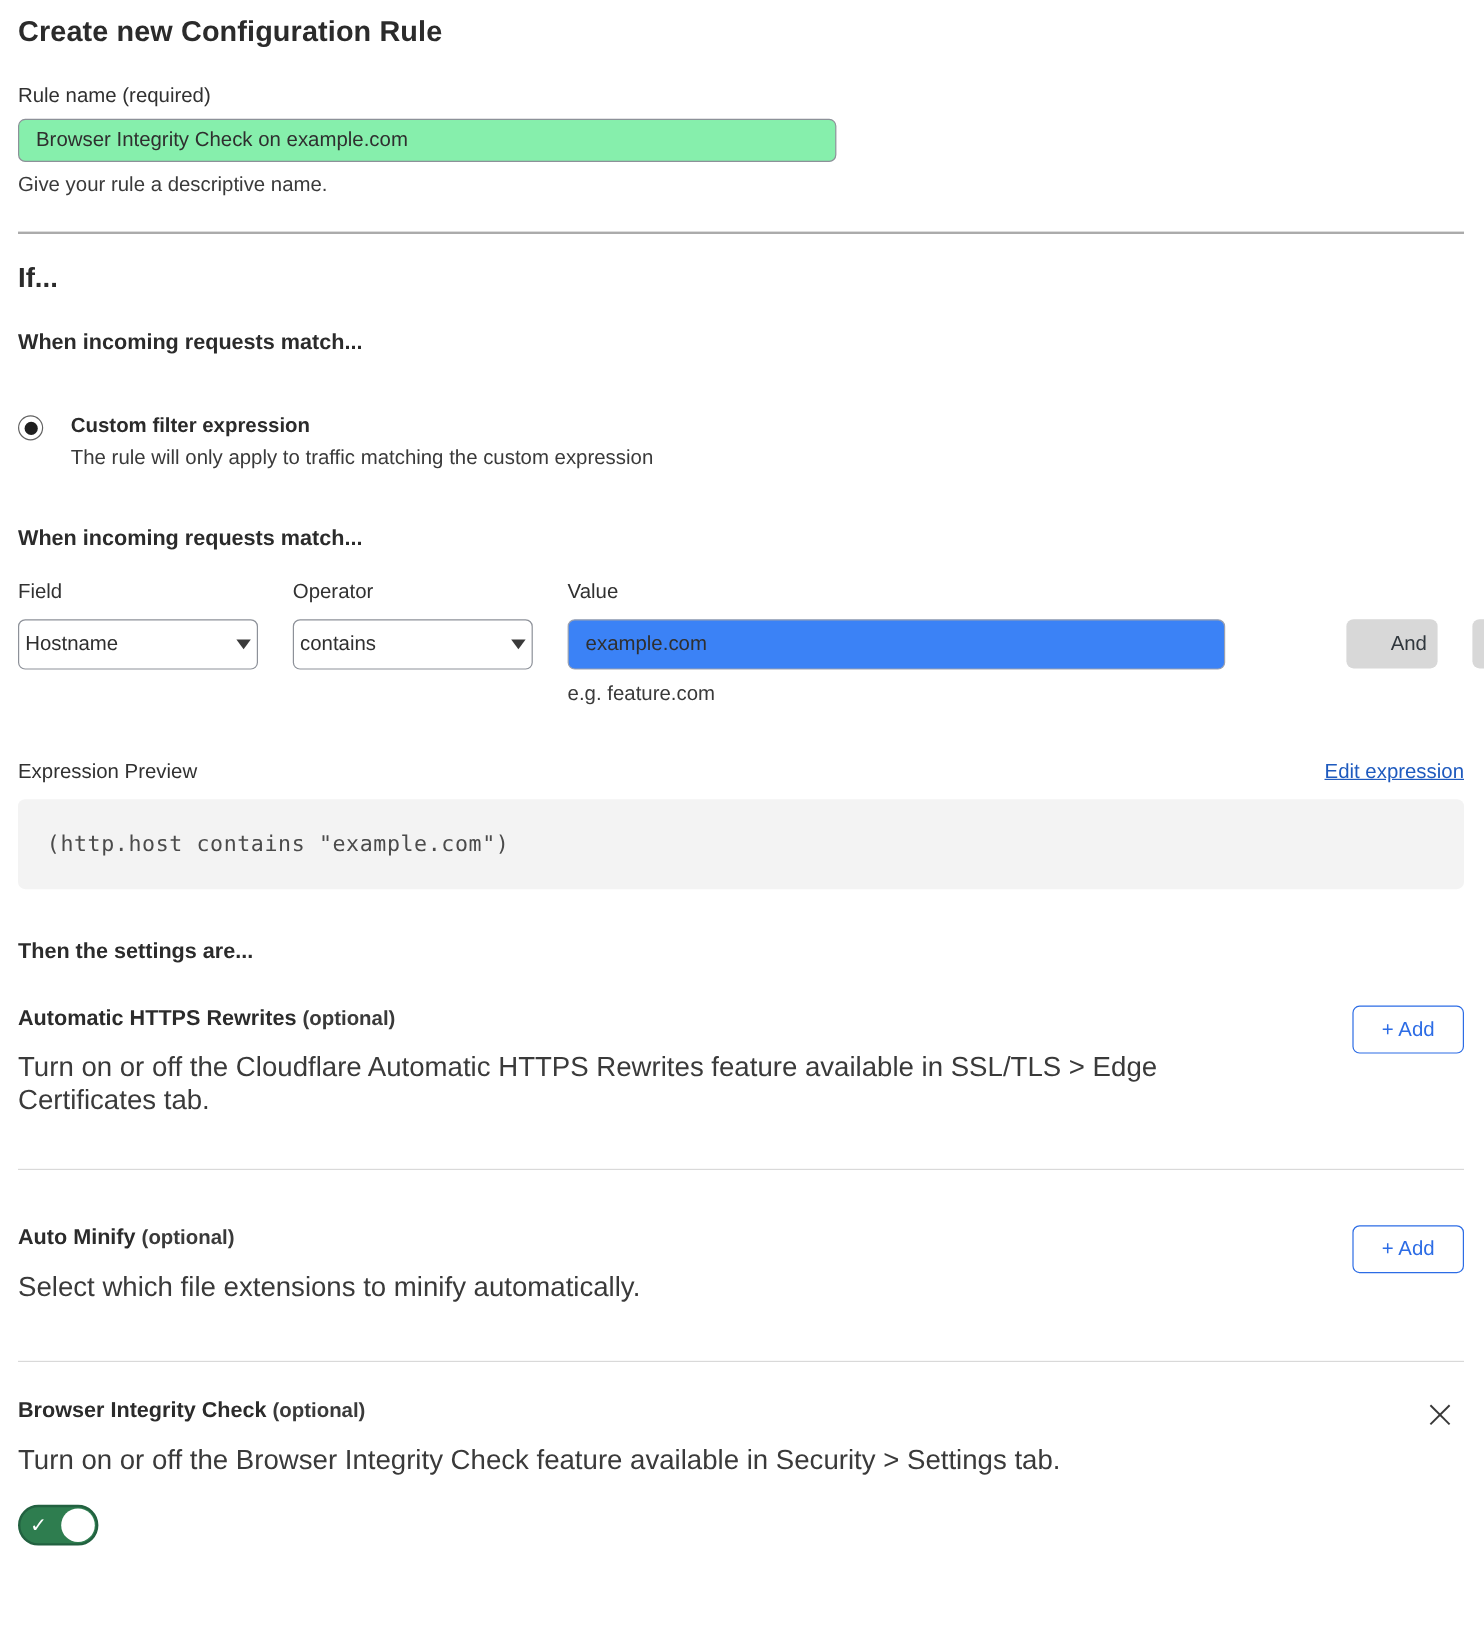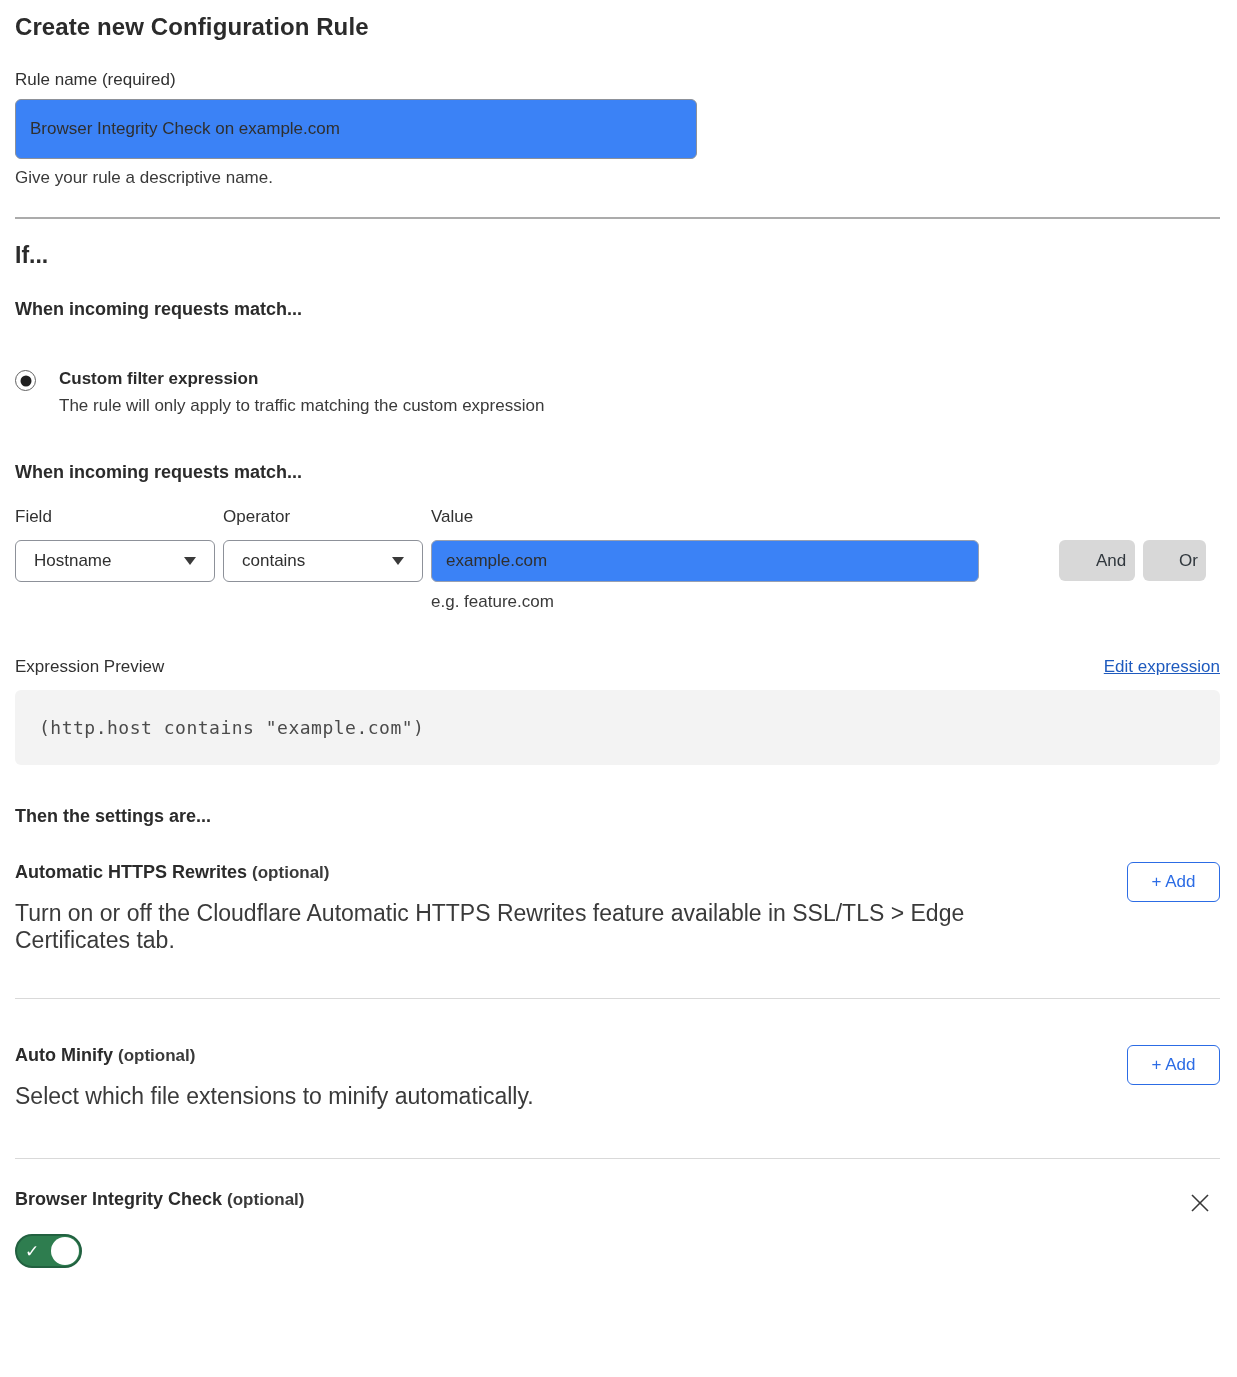--- a/index.html
+++ b/index.html
@@ -18,28 +18,28 @@
     font-weight: 700;
     color: #2b2b2b;
     letter-spacing: 0.1px;
   }
   .field-label {
     margin-top: 29px;
     font-size: 17px;
   }
   .text-input {
     display: block;
-    height: 60px;
+    height: 36px;
     border: 1px solid #8d9199;
     border-radius: 6px;
     padding: 0 14px;
     font-size: 17px;
     font-family: "Liberation Sans", "DejaVu Sans", sans-serif;
     color: #2f2f2f;
-    background: #3b82f6;
+    background: #86efac;
     outline: none;
   }
   .rule-name-input {
     margin-top: 9px;
     width: 682px;
   }
   .help-text {
     margin-top: 9px;
     font-size: 17px;
     color: #3a3a3a;
@@ -100,36 +100,36 @@
   .radio-desc {
     margin-top: 7px;
     font-size: 17px;
     color: #3a3a3a;
   }
   .match-heading-2 { margin-top: 46px; }
   .builder {
     margin-top: 24px;
     display: grid;
     grid-template-columns: 200px 200px 620px 76px 63px;
-    column-gap: 8px;
+    column-gap: 29px;
     grid-template-rows: auto auto auto;
     align-items: start;
   }
   .col-label {
     font-size: 17px;
     color: #313131;
     grid-row: 1;
     margin-bottom: 13px;
   }
   .select-box {
     grid-row: 2;
     height: 42px;
     border: 1px solid #8d9199;
     border-radius: 6px;
-    padding: 0 18px;
+    padding: 0 5px;
     display: flex;
     align-items: center;
     justify-content: space-between;
     font-size: 17px;
     color: #2f2f2f;
     background: #ffffff;
     cursor: pointer;
   }
   .caret {
     width: 0; height: 0;
@@ -344,20 +344,21 @@
   </div>
 
   <hr class="divider-light divider-after-2">
 
   <div class="setting-block setting-block-3">
     <div class="setting-left">
       <div class="setting-title-line">
         <span class="setting-title">Browser Integrity Check</span>
         <span class="setting-optional"> <span>(optional)</span></span>
       </div>
+      <div class="setting-desc">Turn on or off the Browser Integrity Check feature available in Security &gt; Settings tab.</div>
       <div class="toggle">
         <span class="check">✓</span>
         <span class="knob"></span>
       </div>
     </div>
     <button class="close-btn">
       <svg width="24" height="24" viewBox="0 0 24 24">
         <line x1="4" y1="4" x2="20" y2="20" stroke="#383838" stroke-width="1.6"></line>
         <line x1="20" y1="4" x2="4" y2="20" stroke="#383838" stroke-width="1.6"></line>
       </svg>

